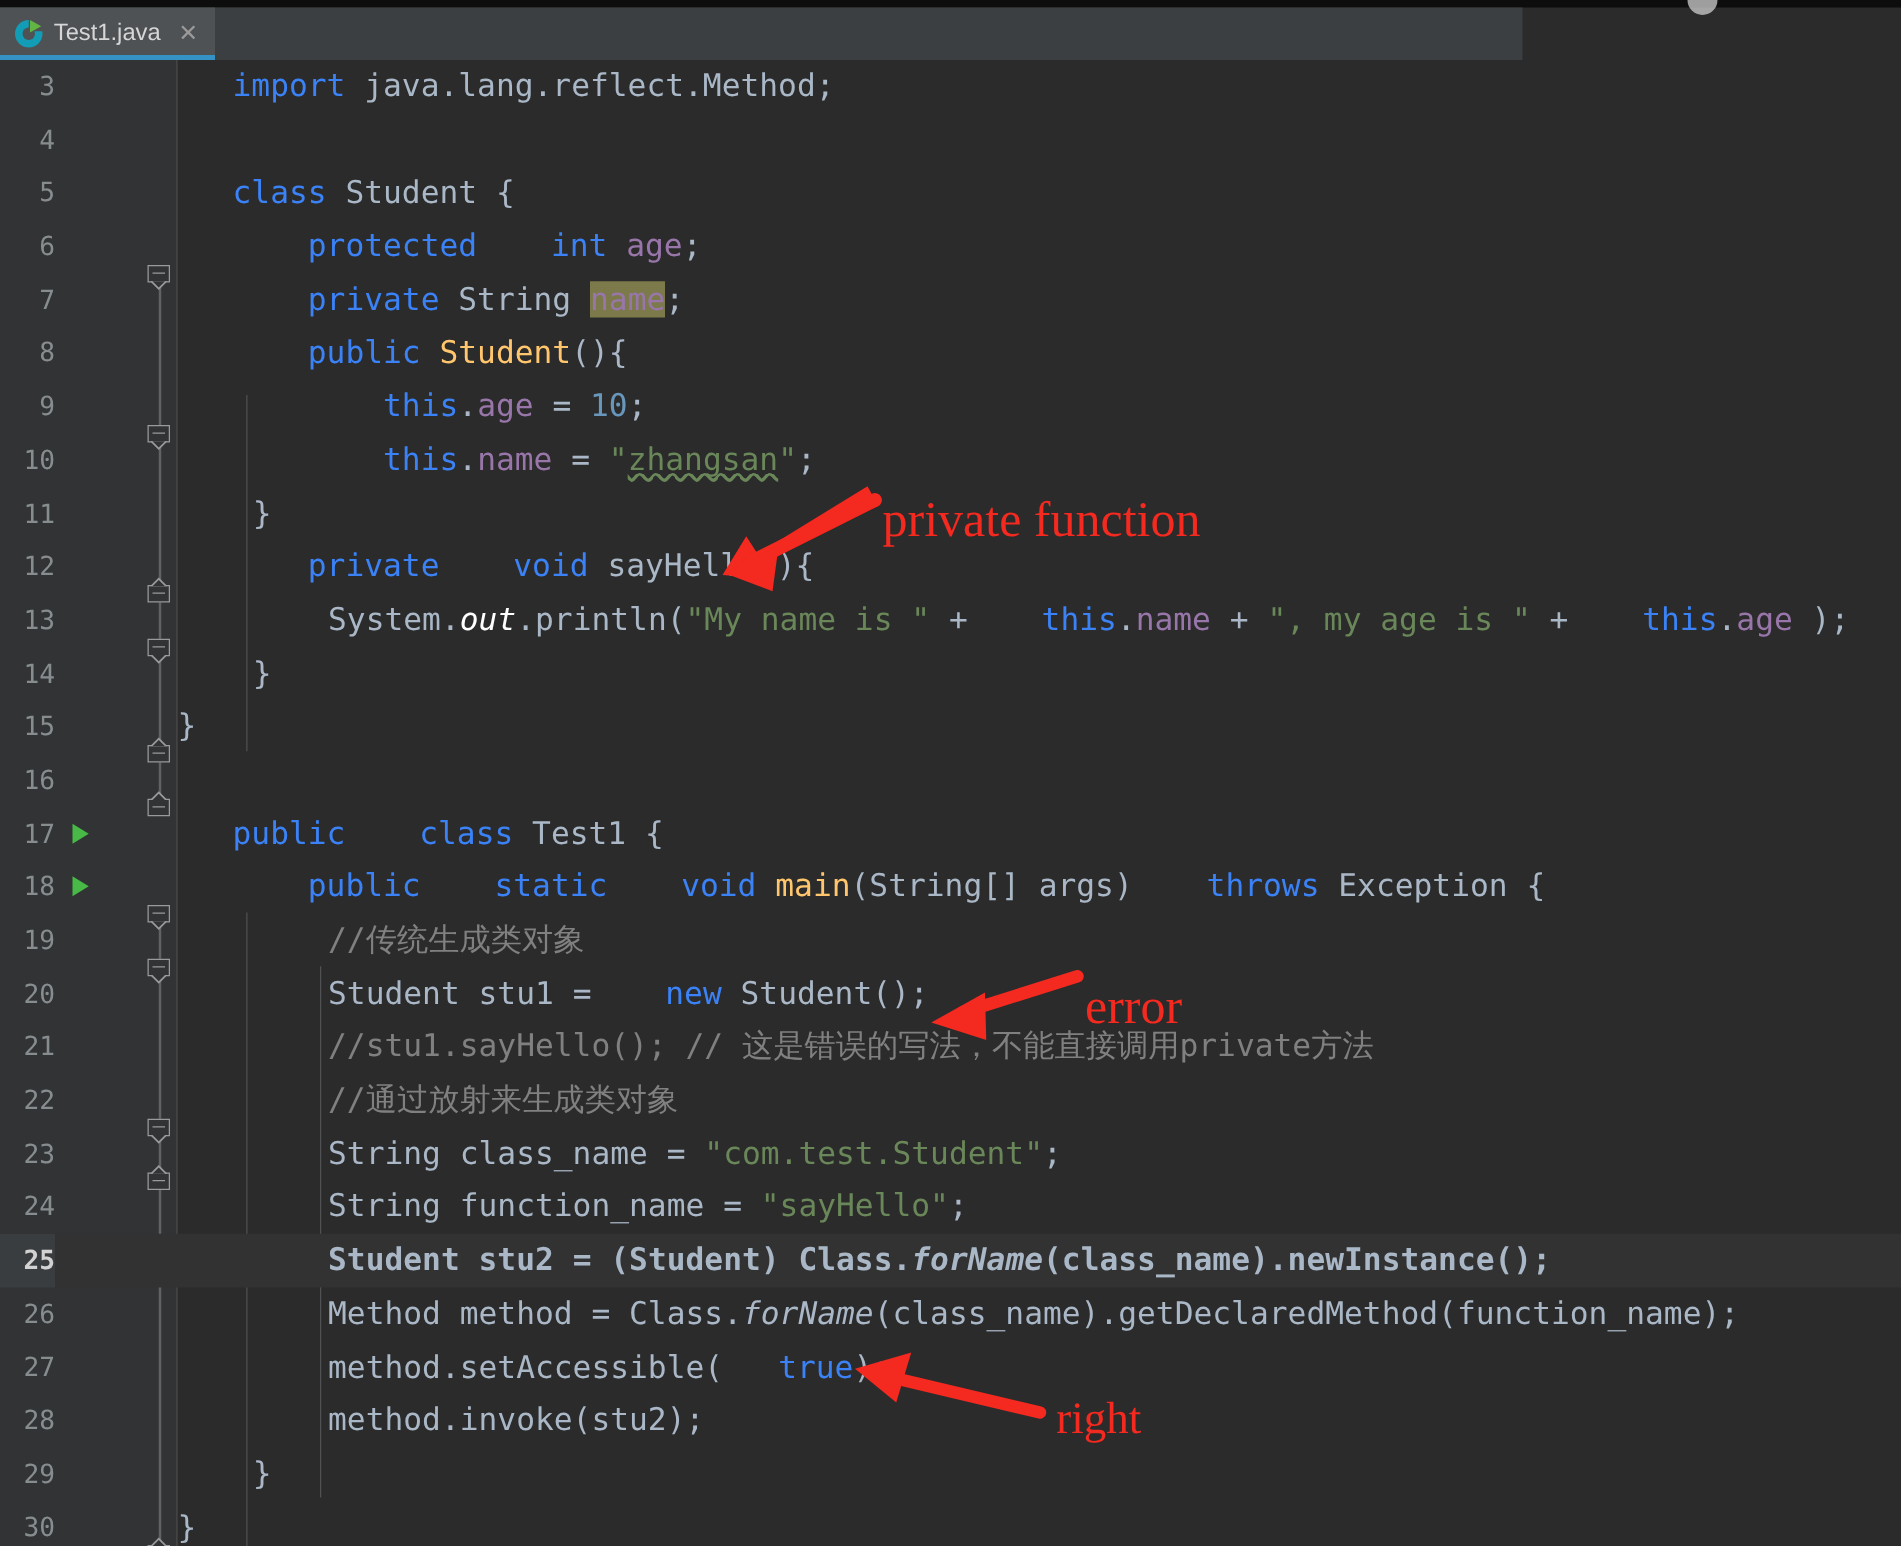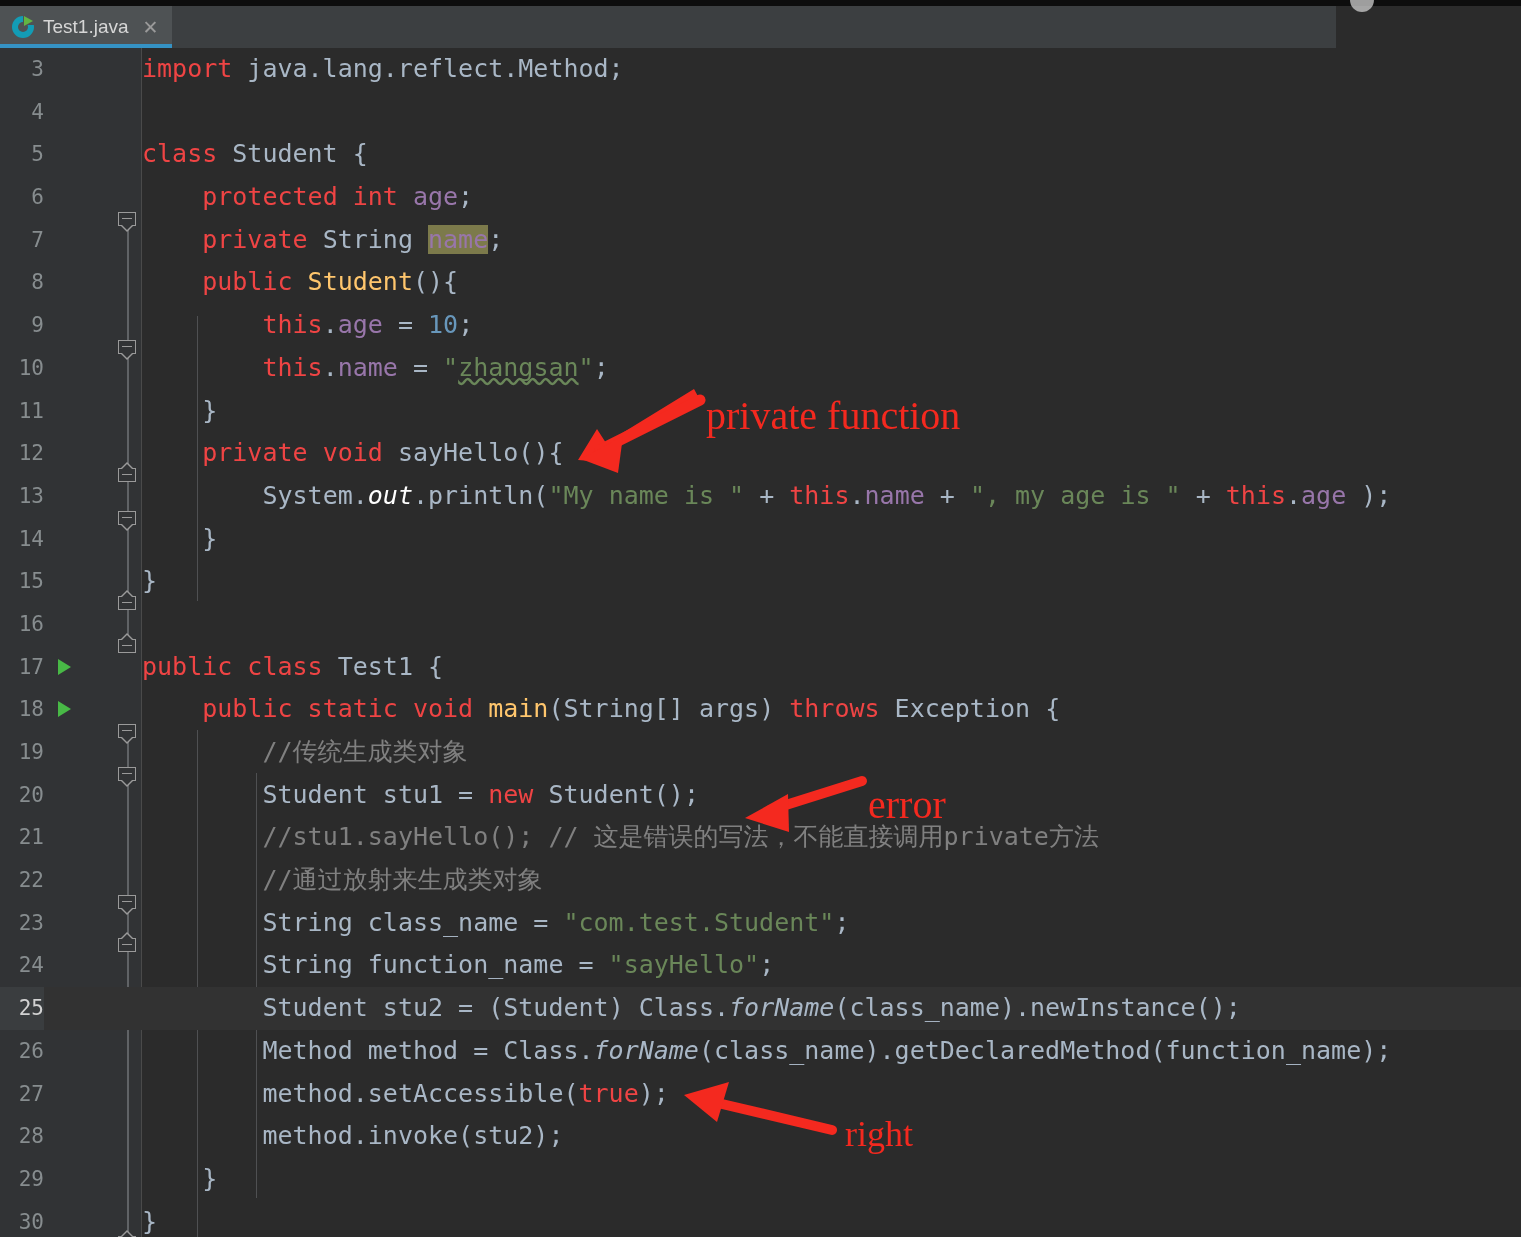--- a/index.html
+++ b/index.html
@@ -29,21 +29,21 @@
     left: 1350px; top: -12px;
     width: 24px; height: 24px;
     border-radius: 50%;
     background: #cfcfcf;
     opacity: .75;
   }
 
   
   .tabbar {
     position: absolute; left: 0; top: 6px;
-    width: 1336px; height: 42px;
+    width: 1218px; height: 42px;
     background: #3c3f41;
     border-bottom: 1px solid #2b2b2b;
   }
   .tab {
     position: absolute; left: 0; top: 0;
     height: 42px;
     box-sizing: border-box;
     display: flex; align-items: center;
     padding: 0 14px 0 12px;
     background: #4e5254;
@@ -115,21 +115,21 @@
     position: absolute; left: 141px; top: 0;
     width: 1px; height: 1189px;
     background: #4a4a4a;
   }
 
   .row {
     position: relative;
     height: 42.7px;
     white-space: pre;
   }
-  .row.current { background: #323232; }
+  .row.current { background: #323232; font-weight: bold; }
   .row.current .ln { background: #3a3d3f; }
 
   .ln {
     position: absolute;
     left: 0; top: 0;
     width: 44px; height: 42.7px;
     line-height: 42.7px;
     text-align: right;
     font-family: "DejaVu Sans Mono", "Liberation Mono", monospace;
     font-size: 21px;
@@ -152,21 +152,21 @@
     height: 42.7px;
     line-height: 42.7px;
     font-family: "DejaVu Sans Mono", "Liberation Mono", monospace;
     font-size: 25px;
     letter-spacing: 0px;
     color: #a9b7c6;
     white-space: pre;
   }
 
   
-  .kw   { color: #ef4444; }
+  .kw   { color: #3b82f6; margin-left: 44px; }
   .str  { color: #6a8759; }
   .num  { color: #6897bb; }
   .fld  { color: #9876aa; }
   .sfld { color: #ffffff; font-style: italic; }
   .smet { color: #a9b7c6; font-style: italic; }
   .cmt  { color: #808080; }
   .cls  { color: #a9b7c6; }
   .mname{ color: #ffc66d; }
   .loc  { color: #a9b7c6; }
   .pln  { color: #a9b7c6; }

